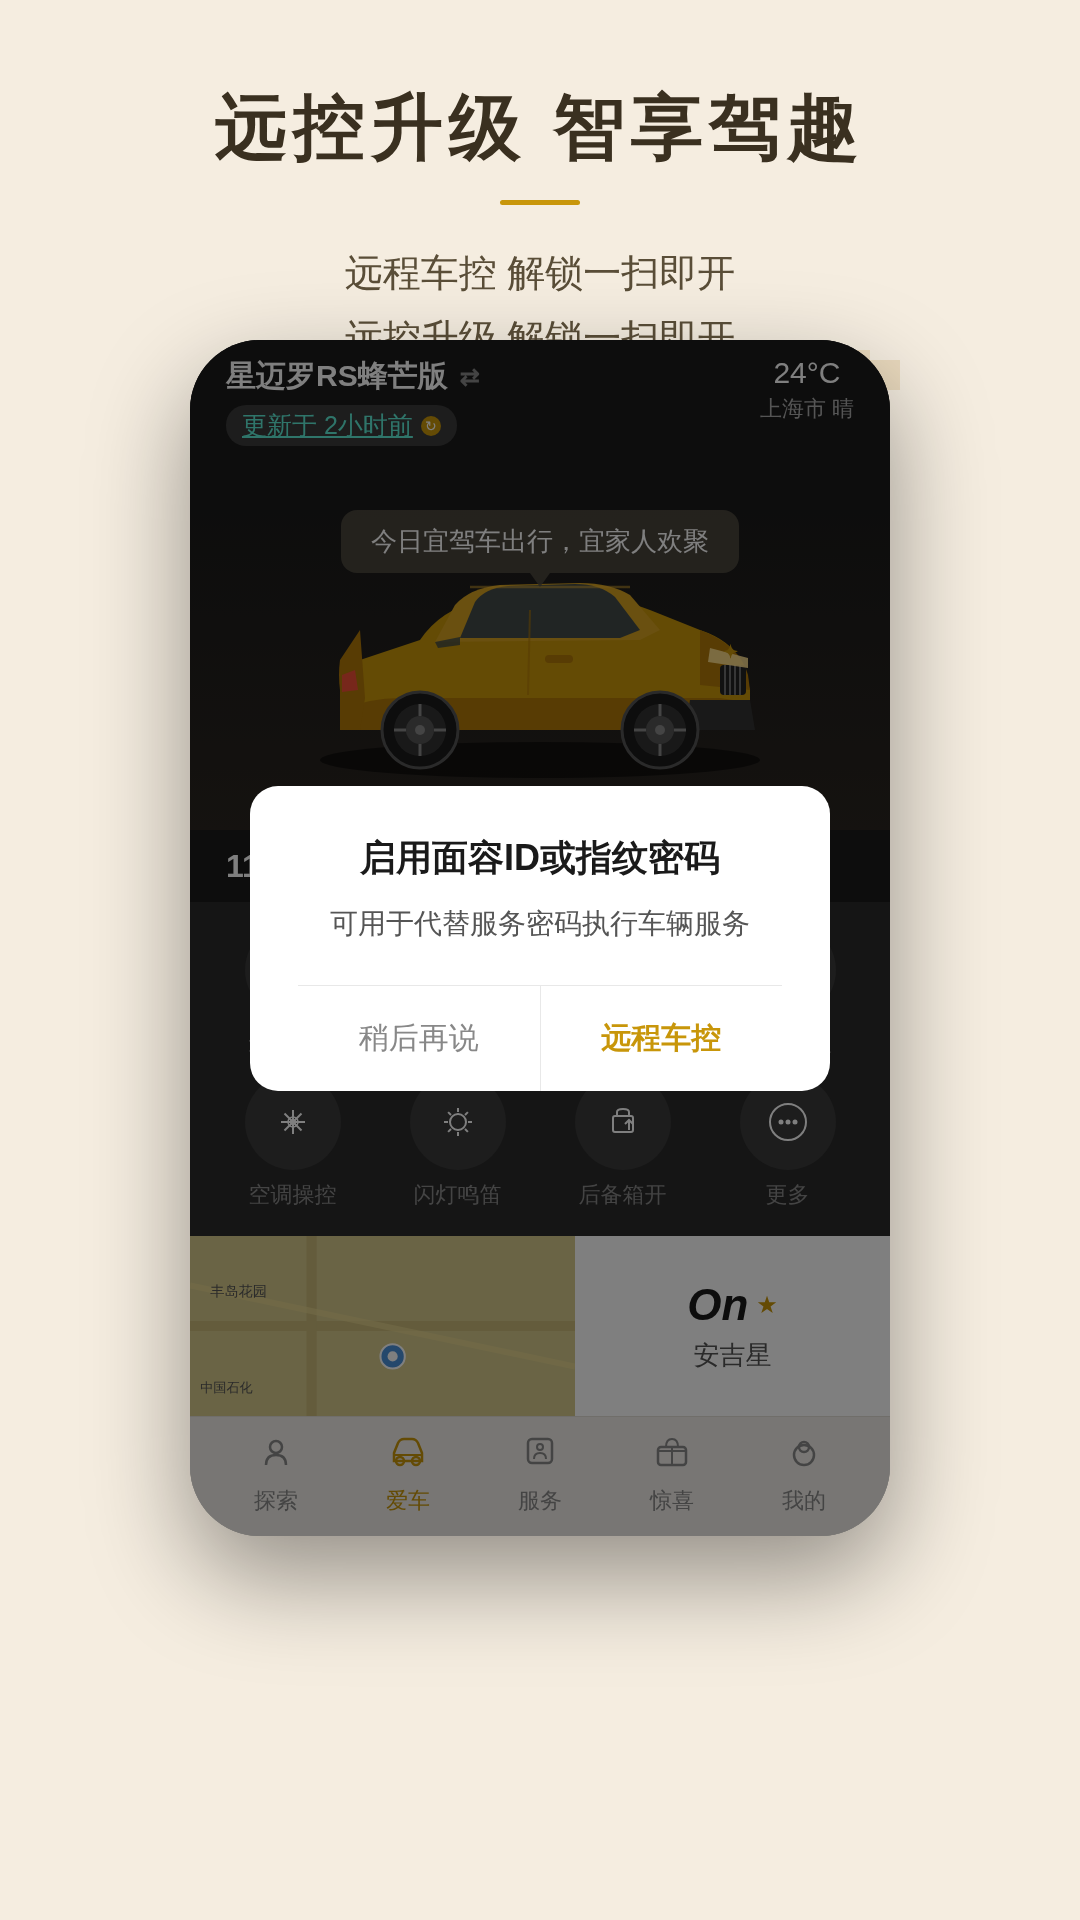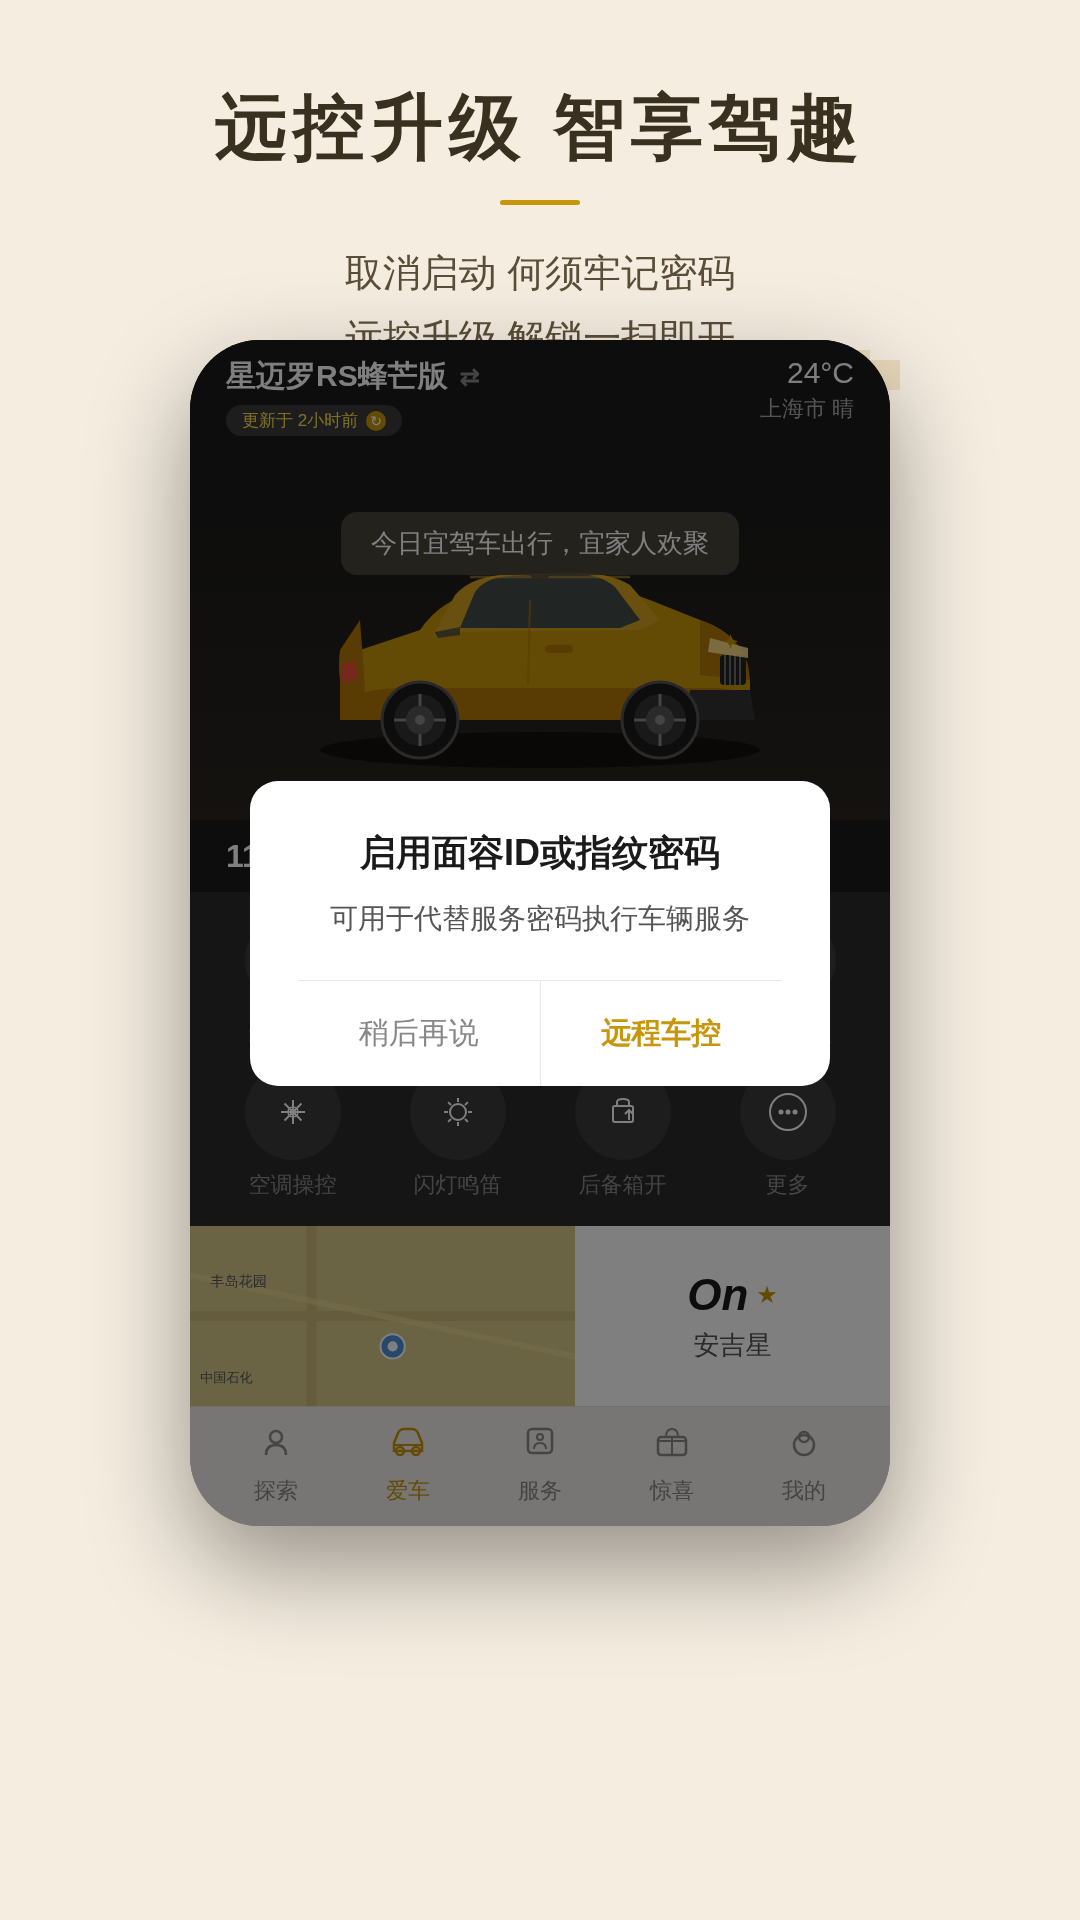--- a/index.html
+++ b/index.html
@@ -171,34 +171,35 @@
     .update-badge {
       margin-top: 8px;
       background: #3a3a3a;
       border-radius: 20px;
       padding: 4px 16px;
       display: inline-flex;
       align-items: center;
       gap: 8px;
     }
     .update-text {
-      color: #fde047;
-      font-size: 17px;
+      color: #5eead4;
+      font-size: 25px;
+      text-decoration: underline;
     }
     .refresh-dot {
       width: 20px;
       height: 20px;
       background: #c8960a;
       border-radius: 50%;
       display: flex;
       align-items: center;
       justify-content: center;
     }
     .header-right {
-      text-align: right;
+      text-align: center;
     }
     .weather-temp {
       color: #fff;
       font-size: 30px;
       font-weight: 500;
     }
     .weather-loc {
       color: #aaa;
       font-size: 22px;
       margin-top: 4px;
@@ -218,21 +219,21 @@
       height: 340px;
       background: linear-gradient(180deg, #1a1a1a 0%, #2a2520 100%);
       display: flex;
       align-items: center;
       justify-content: center;
       overflow: hidden;
     }
 
     .speech-bubble {
       position: absolute;
-      top: 32px;
+      top: 20px;
       left: 50%;
       transform: translateX(-50%);
       background: rgba(80,75,65,0.85);
       border-radius: 16px;
       padding: 14px 30px;
       color: #fff;
       font-size: 26px;
       white-space: nowrap;
       z-index: 3;
     }
@@ -466,21 +467,21 @@
       font-weight: 600;
     }
   </style>
 </head>
 <body>
 
 <div class="promo-section">
   <div class="promo-title">远控升级 智享驾趣</div>
   <div class="promo-divider"></div>
   <div class="promo-subtitle">
-    <div>取消启动 何须牢记密码</div>
+    <div>远程车控 解锁一扫即开</div>
     <div>远控升级 解锁一扫即开</div>
   </div>
 </div>
 
 <div class="phone-wrapper">
 
   <svg class="chevy-watermark" viewBox="0 0 200 90" fill="none" xmlns="http://www.w3.org/2000/svg">
     <path d="M20 30 L50 30 L50 20 L80 20 L80 30 L130 30 L130 20 L160 20 L160 30 L190 30 L190 60 L160 60 L160 70 L130 70 L130 60 L80 60 L80 70 L50 70 L50 60 L20 60 Z" fill="#c8a055" opacity="0.8"></path>
     <path d="M55 35 L80 35 L80 55 L55 55 Z" fill="#f5ede0" opacity="0.9"></path>
     <path d="M130 35 L155 35 L155 55 L130 55 Z" fill="#f5ede0" opacity="0.9"></path>

